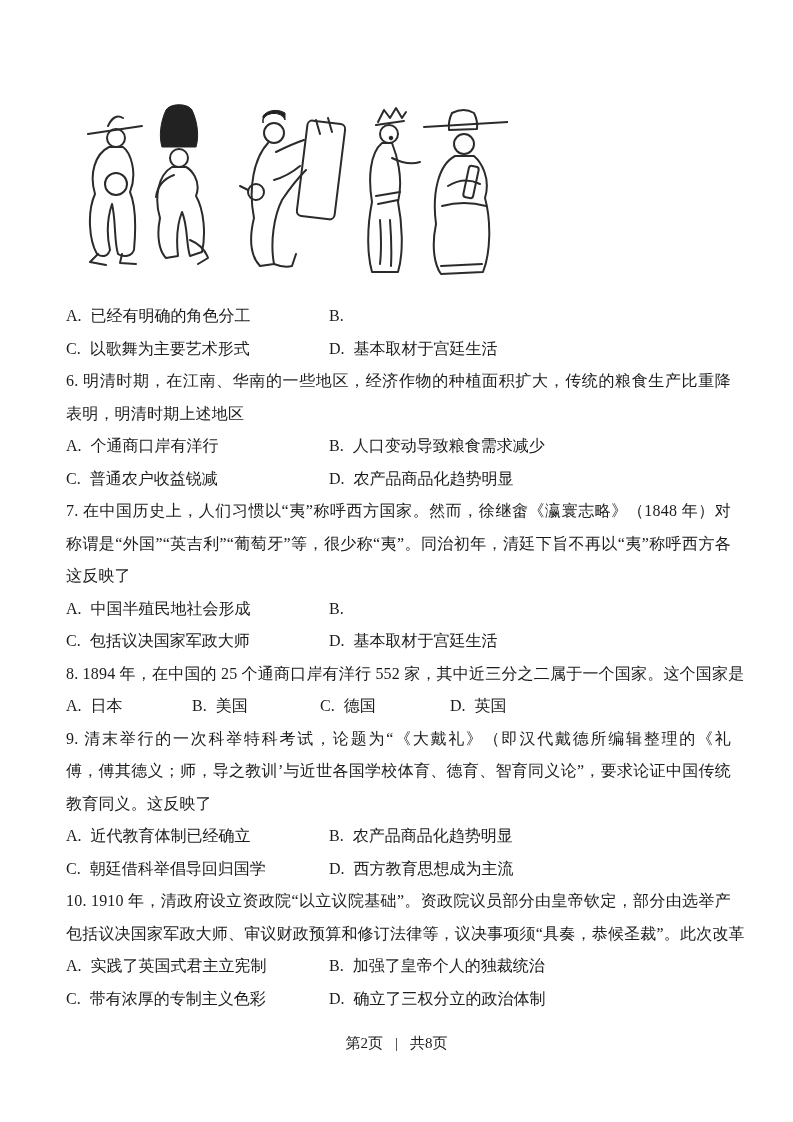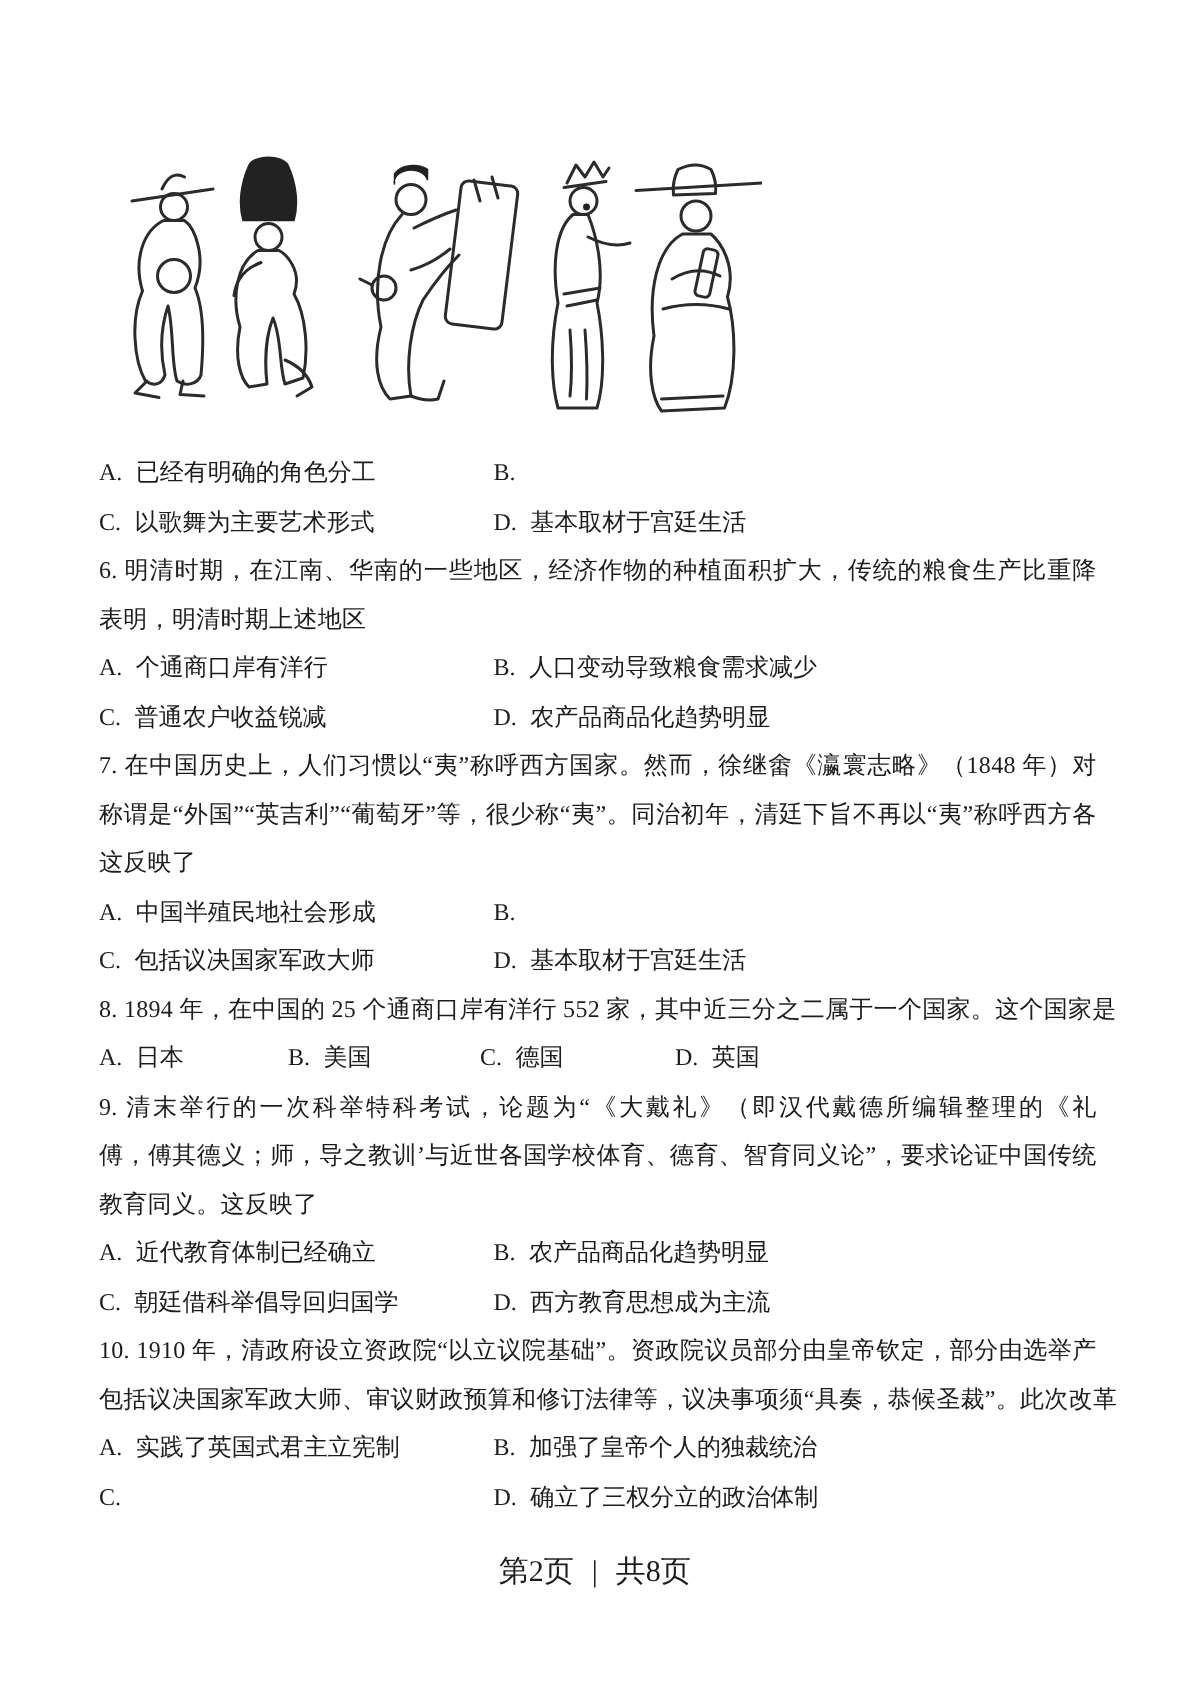--- a/index.html
+++ b/index.html
@@ -31,21 +31,21 @@
   .opt { display: inline-flex; align-items: baseline; }
   .opt .lab { margin-right: 9px; }
   .col-a { width: 263px; }
   .row4 .opt:nth-child(1) { width: 126px; }
   .row4 .opt:nth-child(2) { width: 128px; }
   .row4 .opt:nth-child(3) { width: 130px; }
 
   
   .footer {
     position: absolute; left: 0; right: 0; top: 1034px;
-    text-align: center; font-size: 20px; color: #1c1c1c;
+    text-align: center; font-size: 15px; color: #1c1c1c;
   }
   .footer .seg { margin: 0 5px; }
   .footer .divider { margin: 0 7px; }
 </style>
 </head>
 <body>
 
 <div class="sheet">
   <div class="content">
 
@@ -228,20 +228,21 @@
           <span>实践了英国式君主立宪制</span>
         </span>
       <span class="opt">
           <span class="lab">B.</span>
           <span>加强了皇帝个人的独裁统治</span>
         </span>
     </div>
     <div class="line opts">
       <span class="opt col-a">
           <span class="lab">C.</span>
+          <span>带有浓厚的专制主义色彩</span>
         </span>
       <span class="opt">
           <span class="lab">D.</span>
           <span>确立了三权分立的政治体制</span>
         </span>
     </div>
 
   </div>
 
   <div class="footer">

